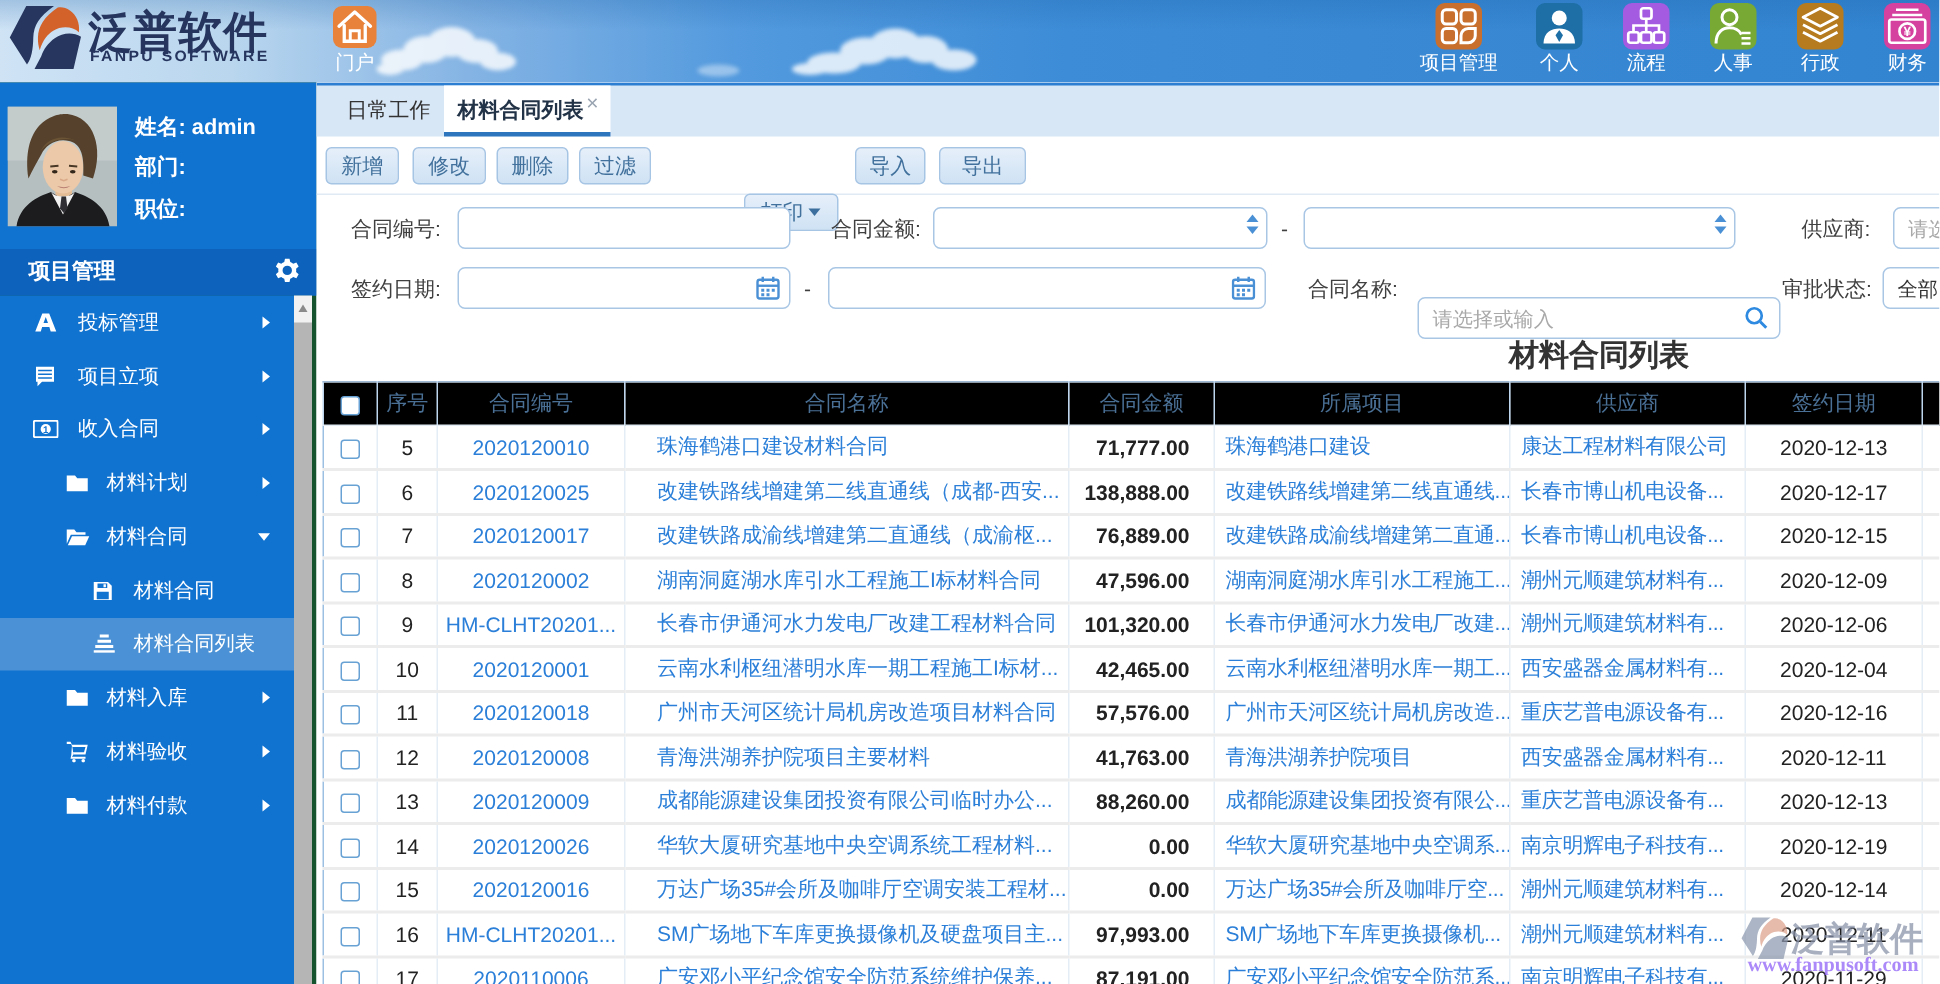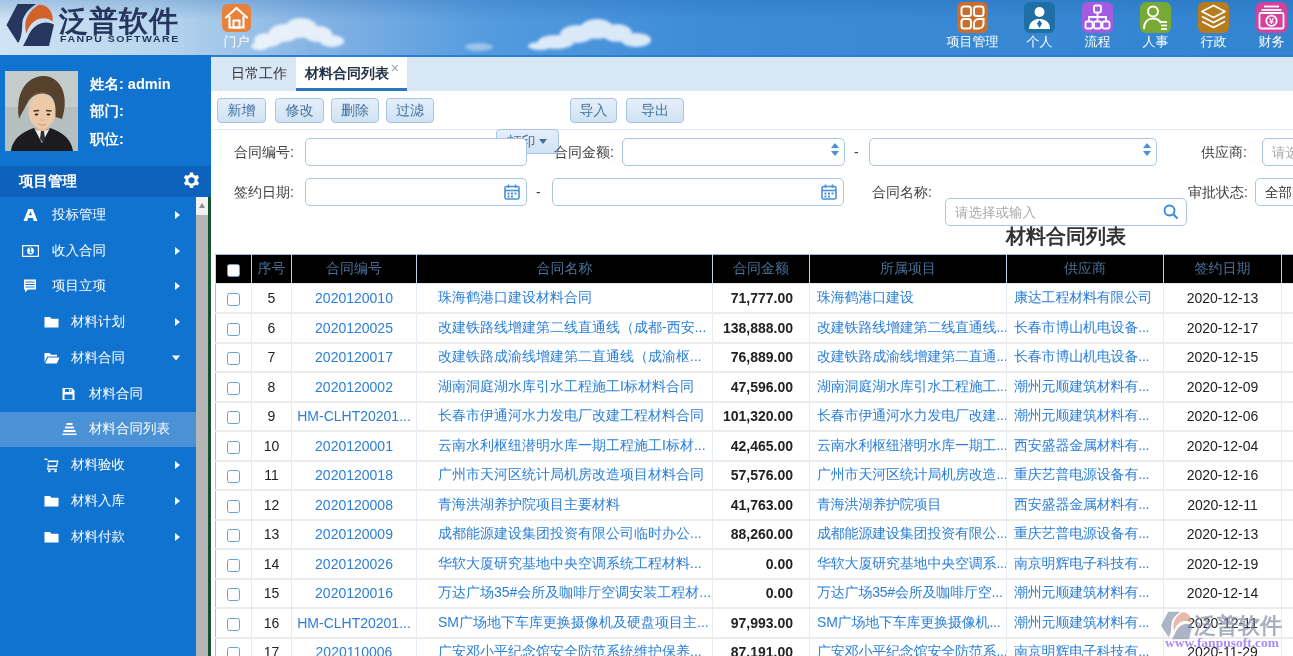--- a/index.html
+++ b/index.html
@@ -187,38 +187,38 @@
         </svg></div>
   <div id="menu">
     <div class="mi">
           <svg class="ic" style="left:23px;" width="15" height="14" viewBox="0 0 15 14">
             <path d="M5.2,1 L9.8,1 L14.5,13 L10.8,13 L9.9,10 L5.1,10 L4.2,13 L0.5,13 Z M6,7.3 L9,7.3 L7.5,3.4 Z" fill="#fff"></path>
           </svg>
           <span class="txt" style="left:52px;">投标管理</span>
           <span class="ar r"></span>
         </div>
     <div class="mi">
-          <svg class="ic" style="left:22px;" width="17" height="12" viewBox="0 0 17 12">
-            <rect x="0.5" y="0.5" width="16" height="11" rx="1" fill="none" stroke="#fff" stroke-width="1.4"></rect>
-            <circle cx="8.5" cy="6" r="3.4" fill="#fff"></circle>
-            <text x="8.5" y="8.4" text-anchor="middle" font-size="6.5" font-weight="bold" fill="#1173d0" font-family="Liberation Sans,sans-serif">1</text>
-          </svg>
-          <span class="txt" style="left:52px;">收入合同</span>
-          <span class="ar r"></span>
-        </div>
-    <div class="mi">
           <svg class="ic" style="left:23px;" width="14" height="14" viewBox="0 0 14 14">
             <path d="M1,0.5 L13,0.5 L13,10.5 L5,10.5 L2,13.5 L2,10.5 L1,10.5 Z" fill="#fff"></path>
             <g stroke="#1173d0" stroke-width="1">
               <line x1="2.4" y1="3" x2="11.6" y2="3"></line>
               <line x1="2.4" y1="5.5" x2="11.6" y2="5.5"></line>
               <line x1="2.4" y1="8" x2="11.6" y2="8"></line>
             </g>
           </svg>
           <span class="txt" style="left:52px;">项目立项</span>
+          <span class="ar r"></span>
+        </div>
+    <div class="mi">
+          <svg class="ic" style="left:22px;" width="17" height="12" viewBox="0 0 17 12">
+            <rect x="0.5" y="0.5" width="16" height="11" rx="1" fill="none" stroke="#fff" stroke-width="1.4"></rect>
+            <circle cx="8.5" cy="6" r="3.4" fill="#fff"></circle>
+            <text x="8.5" y="8.4" text-anchor="middle" font-size="6.5" font-weight="bold" fill="#1173d0" font-family="Liberation Sans,sans-serif">1</text>
+          </svg>
+          <span class="txt" style="left:52px;">收入合同</span>
           <span class="ar r"></span>
         </div>
     <div class="mi">
           <svg class="ic" style="left:44px;" width="15" height="12" viewBox="0 0 15 12">
             <path d="M0.5,1 L6,1 L7.5,2.8 L14.5,2.8 L14.5,11.5 L0.5,11.5 Z" fill="#fff"></path>
           </svg>
           <span class="txt" style="left:71px;">材料计划</span>
           <span class="ar r"></span>
         </div>
     <div class="mi">
@@ -241,34 +241,34 @@
             <g fill="#fff">
               <rect x="4.5" y="0.5" width="6" height="2"></rect>
               <rect x="3" y="4" width="9" height="2"></rect>
               <rect x="1.5" y="7.5" width="12" height="2"></rect>
               <rect x="0.5" y="11" width="14" height="1.6"></rect>
             </g>
           </svg>
           <span class="txt" style="left:89px;">材料合同列表</span>
         </div>
     <div class="mi">
+          <svg class="ic" style="left:44px;" width="15" height="12" viewBox="0 0 15 12">
+            <path d="M0.5,1 L6,1 L7.5,2.8 L14.5,2.8 L14.5,11.5 L0.5,11.5 Z" fill="#fff"></path>
+          </svg>
+          <span class="txt" style="left:71px;">材料入库</span>
+          <span class="ar r"></span>
+        </div>
+    <div class="mi">
           <svg class="ic" style="left:44px;" width="15" height="15" viewBox="0 0 15 15">
             <path d="M0.5,1 L3,1 L4,3 L14.5,3 L13,9.5 L5,9.5 L4.6,8 L12,8 L13,4.5 L4.3,4.5 L3.4,2.5 L0.5,2.5 Z" fill="#fff"></path>
             <path d="M4,3 L5,9.5 L4,11 L13,11 L13,12.3 L3,12.3 L3.5,9.8 Z" fill="#fff"></path>
             <circle cx="5.3" cy="13.7" r="1.2" fill="#fff"></circle>
             <circle cx="11.5" cy="13.7" r="1.2" fill="#fff"></circle>
           </svg>
           <span class="txt" style="left:71px;">材料验收</span>
-          <span class="ar r"></span>
-        </div>
-    <div class="mi">
-          <svg class="ic" style="left:44px;" width="15" height="12" viewBox="0 0 15 12">
-            <path d="M0.5,1 L6,1 L7.5,2.8 L14.5,2.8 L14.5,11.5 L0.5,11.5 Z" fill="#fff"></path>
-          </svg>
-          <span class="txt" style="left:71px;">材料入库</span>
           <span class="ar r"></span>
         </div>
     <div class="mi">
           <svg class="ic" style="left:44px;" width="15" height="12" viewBox="0 0 15 12">
             <path d="M0.5,1 L6,1 L7.5,2.8 L14.5,2.8 L14.5,11.5 L0.5,11.5 Z" fill="#fff"></path>
           </svg>
           <span class="txt" style="left:71px;">材料付款</span>
           <span class="ar r"></span>
         </div>
   </div>

